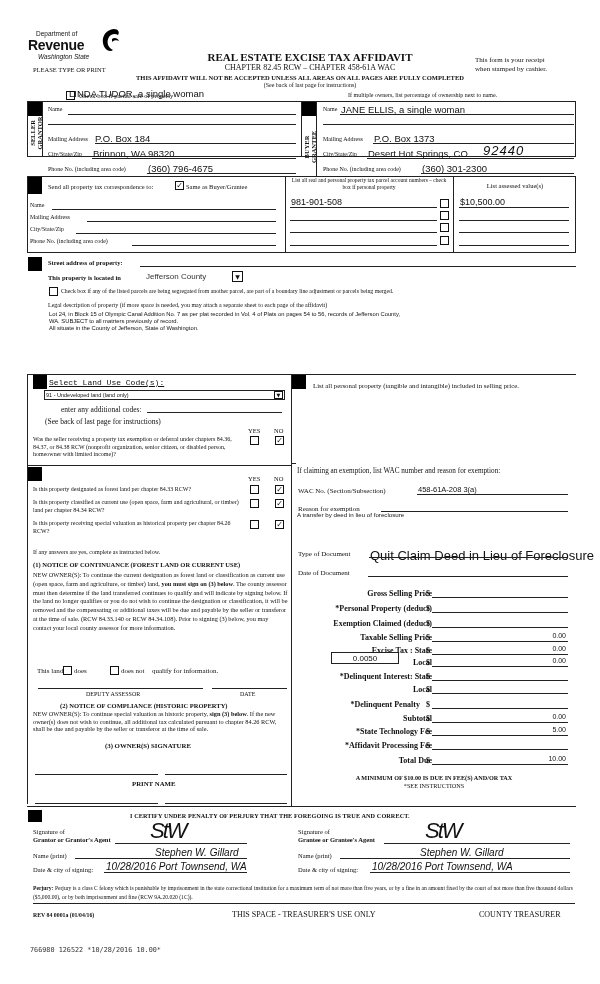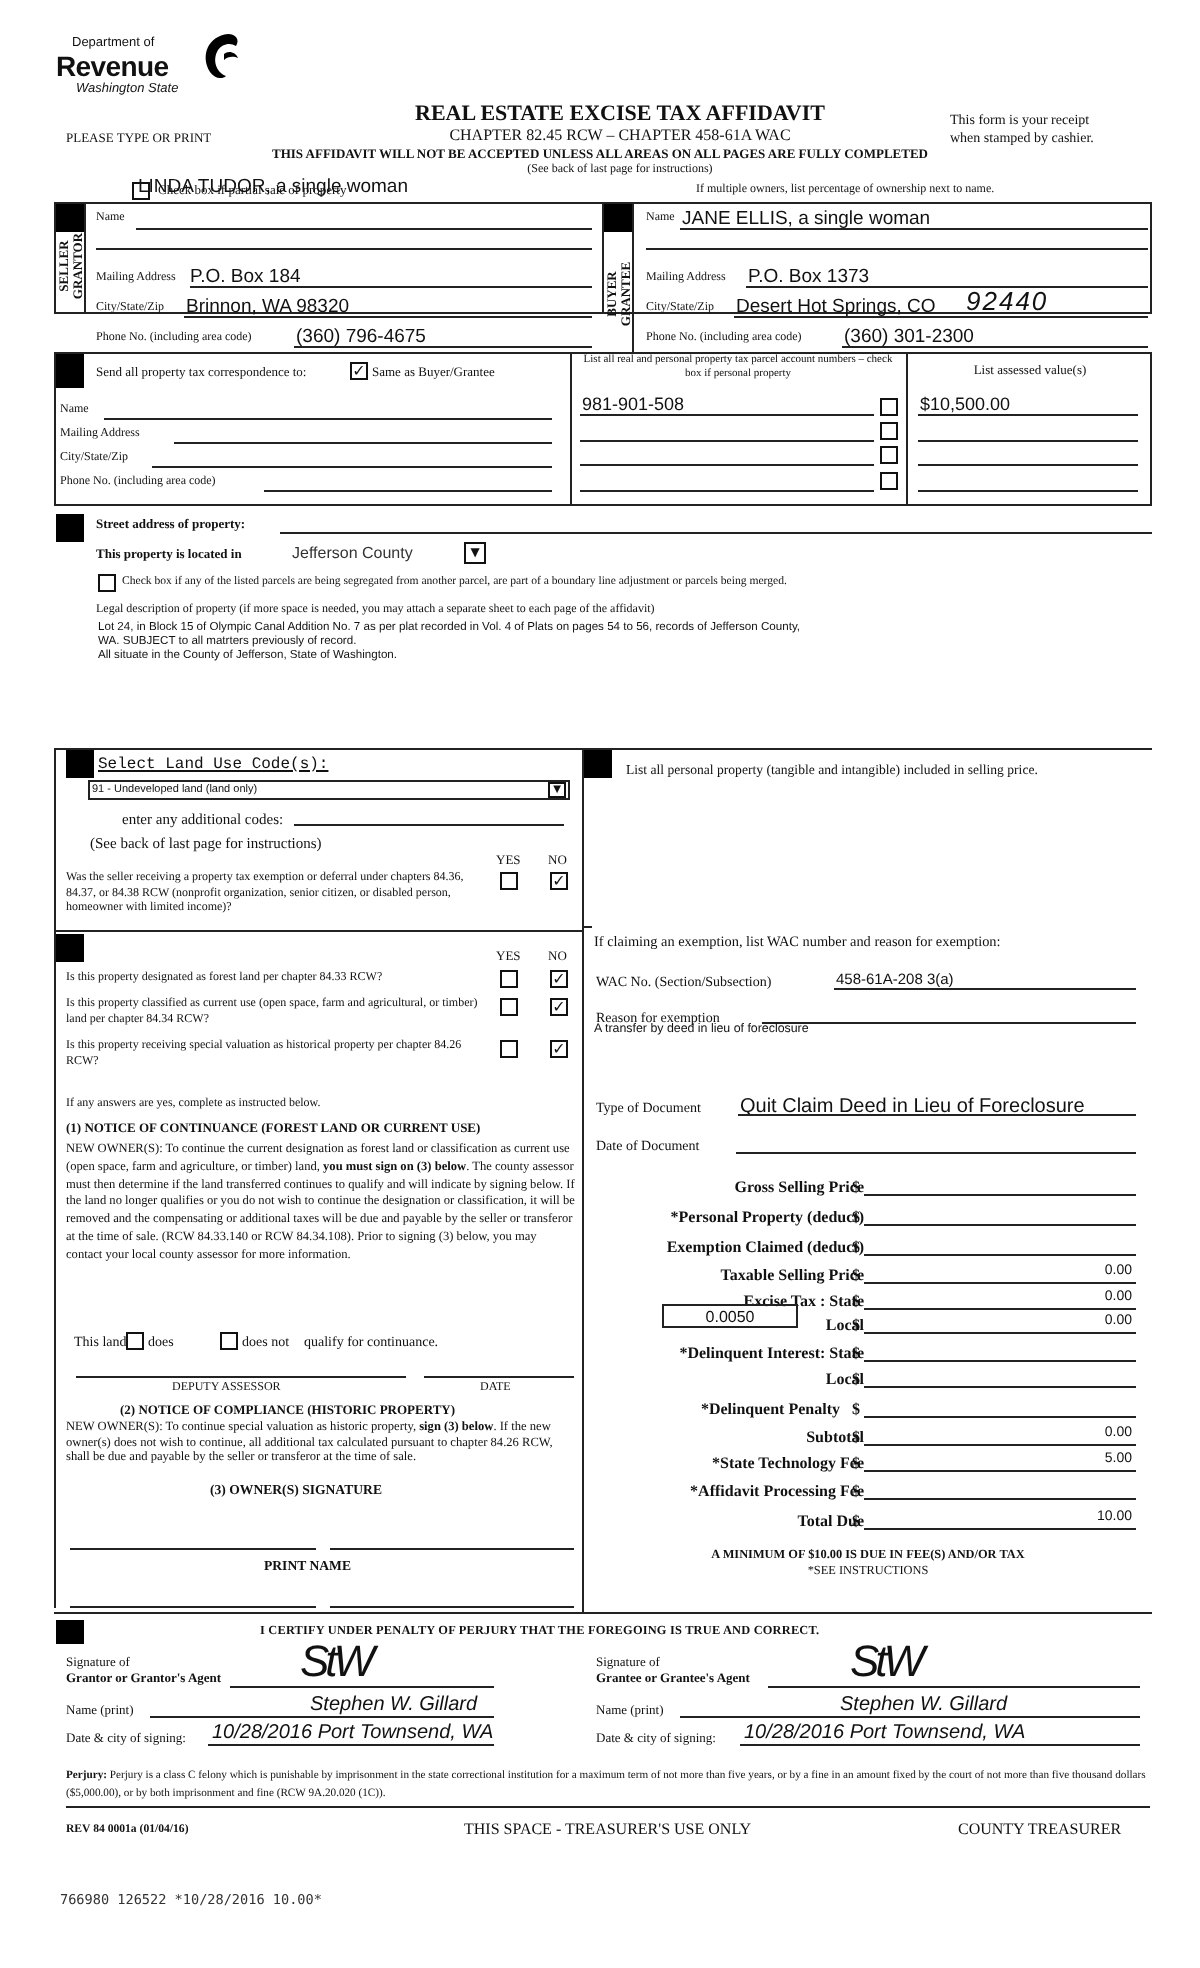--- a/index.html
+++ b/index.html
@@ -14,21 +14,21 @@
   .cb { position: absolute; width: 9px; height: 9px; border: 1px solid #111; background: #fff; font-size: 8px; line-height: 7px; text-align: center; font-family: "DejaVu Sans", sans-serif; }
   .blk { position: absolute; width: 14px; height: 14px; background: #000; }
   .val { font-family: "Liberation Sans", sans-serif; font-size: 9.5px; }
   .vbox { position: absolute; border: 1px solid #222; }
   .rlabel { position: absolute; font-family: "Liberation Serif", serif; font-weight: bold; font-size: 8px; text-align: right; }
   .amt { position: absolute; font-family: "Liberation Sans", sans-serif; font-size: 7px; text-align: right; }
 </style>
 </head>
 <body>
 
-<div class="abs" style="left:28px;top:16px;width:95px;height:40px;">
+<div class="abs" style="left:28px;top:28px;width:95px;height:40px;">
   <div class="abs sans" style="left:8px;top:2px;font-size:6.5px;">Department of</div>
   <div class="abs sans b" style="left:0;top:9px;font-size:14px;letter-spacing:-0.3px;">Revenue</div>
   <div class="abs sans" style="left:10px;top:25px;font-size:6.5px;font-style:italic;">Washington State</div>
   <svg class="abs" style="left:72px;top:0;" width="22" height="24" viewBox="0 0 22 24">
     <path d="M14 1 C4 2 0 12 5 20 C7 23 11 24 13 22 C8 20 6 14 9 9 C11 6 15 5 18 7 C20 4 18 1 14 1 Z" fill="#000"></path>
     <path d="M12 11 C14 9 18 10 19 13 C17 12 14 12 12 14 Z" fill="#000"></path>
   </svg>
 </div>
 
 <div class="abs b" style="left:160px;top:51px;width:300px;text-align:center;font-size:11px;">REAL ESTATE EXCISE TAX AFFIDAVIT</div>
@@ -191,21 +191,21 @@
 <div class="abs b" style="left:33px;top:561px;font-size:6.5px;">(1) NOTICE OF CONTINUANCE (FOREST LAND OR CURRENT USE)</div>
 <div class="abs" style="left:33px;top:571px;width:255px;font-size:6.3px;line-height:8.8px;">
   <span>NEW OWNER(S): To continue the current designation as forest land or classification as current use (open space, farm and agriculture, or timber) land,</span>
   <span class="b">you must sign on (3) below</span><span>. The county assessor must then determine if the land transferred continues to qualify and will indicate by signing below. If the land no longer qualifies or you do not wish to continue the designation or classification, it will be removed and the compensating or additional taxes will be due and payable by the seller or transferor at the time of sale. (RCW 84.33.140 or RCW 84.34.108). Prior to signing (3) below, you may contact your local county assessor for more information.</span>
 </div>
 <div class="abs" style="left:37px;top:667px;font-size:7px;">This land</div>
 <div class="cb" style="left:63px;top:666px;"></div>
 <div class="abs" style="left:74px;top:667px;font-size:7px;">does</div>
 <div class="cb" style="left:110px;top:666px;"></div>
 <div class="abs" style="left:121px;top:667px;font-size:7px;">does not</div>
-<div class="abs" style="left:152px;top:667px;font-size:7px;">qualify for continuance.</div>
+<div class="abs" style="left:152px;top:667px;font-size:7px;">qualify for information.</div>
 <div class="line" style="left:38px;top:688px;width:165px;"></div>
 <div class="line" style="left:212px;top:688px;width:75px;"></div>
 <div class="abs" style="left:86px;top:691px;font-size:6px;">DEPUTY ASSESSOR</div>
 <div class="abs" style="left:240px;top:691px;font-size:6px;">DATE</div>
 
 <div class="abs b" style="left:60px;top:702px;font-size:6.5px;">(2) NOTICE OF COMPLIANCE (HISTORIC PROPERTY)</div>
 <div class="abs" style="left:33px;top:710px;width:255px;font-size:6.3px;line-height:7.6px;">
   <span>NEW OWNER(S): To continue special valuation as historic property,</span>
   <span class="b">sign (3) below</span><span>. If the new owner(s) does not wish to continue, all additional tax calculated pursuant to chapter 84.26 RCW, shall be due and payable by the seller or transferor at the time of sale.</span>
 </div>
@@ -222,21 +222,21 @@
 
 <div class="abs" style="left:297px;top:467px;font-size:7.2px;">If claiming an exemption, list WAC number and reason for exemption:</div>
 <div class="abs" style="left:298px;top:487px;font-size:7px;">WAC No. (Section/Subsection)</div>
 <div class="abs sans" style="left:418px;top:485px;font-size:7.5px;">458-61A-208 3(a)</div>
 <div class="line" style="left:417px;top:494px;width:151px;"></div>
 <div class="abs" style="left:298px;top:505px;font-size:7px;">Reason for exemption</div>
 <div class="line" style="left:381px;top:511px;width:187px;"></div>
 <div class="abs sans" style="left:297px;top:511px;font-size:6.2px;">A transfer by deed in lieu of foreclosure</div>
 
 <div class="abs" style="left:298px;top:550px;font-size:7px;text-align:center;">Type of Document</div>
-<div class="abs sans" style="left:370px;top:548px;font-size:10px;">Quit Claim Deed in Lieu of Foreclosure</div>
+<div class="abs sans" style="left:370px;top:548px;font-size:13px;">Quit Claim Deed in Lieu of Foreclosure</div>
 <div class="line" style="left:369px;top:557px;width:199px;"></div>
 <div class="abs" style="left:298px;top:569px;font-size:7px;">Date of Document</div>
 <div class="line" style="left:368px;top:576px;width:200px;"></div>
 
 <div id="amount-rows">
     <div>
       <div class="rlabel" style="left: 300px; width: 132px; top: 589px;">Gross Selling Price</div>
       <div class="abs b" style="left: 426px; top: 589px; font-size: 8px;">$</div>
       <div class="line" style="left: 432px; width: 136px; top: 597px;"></div>
       <div class="amt" style="left: 432px; width: 134px; top: 588px;"></div>

